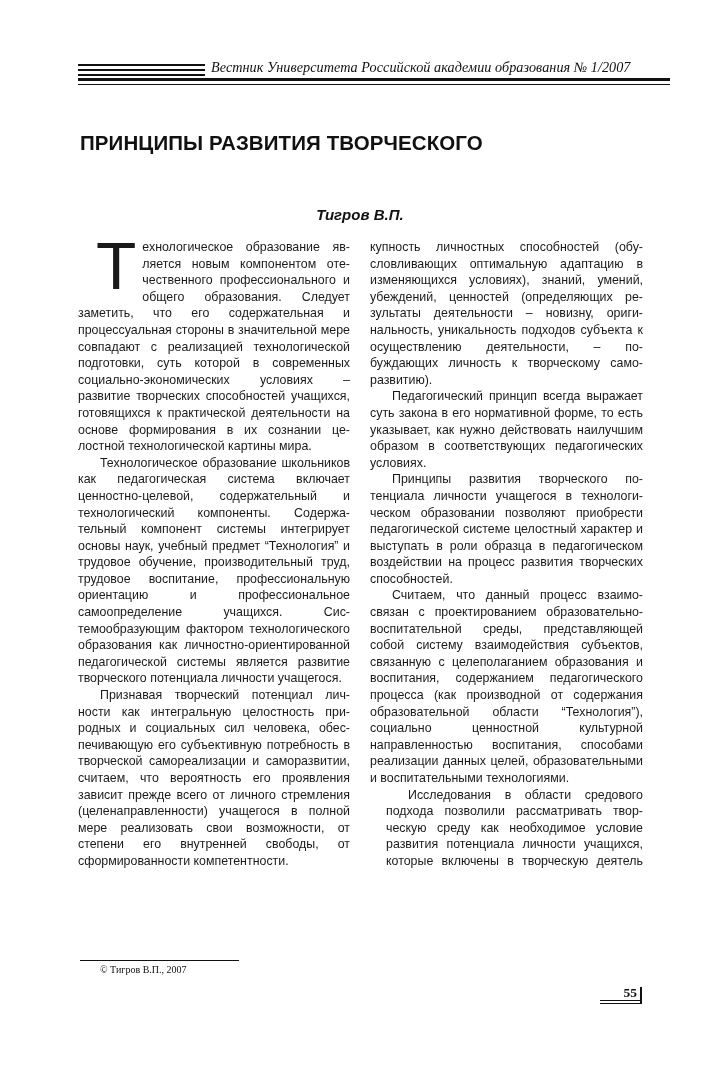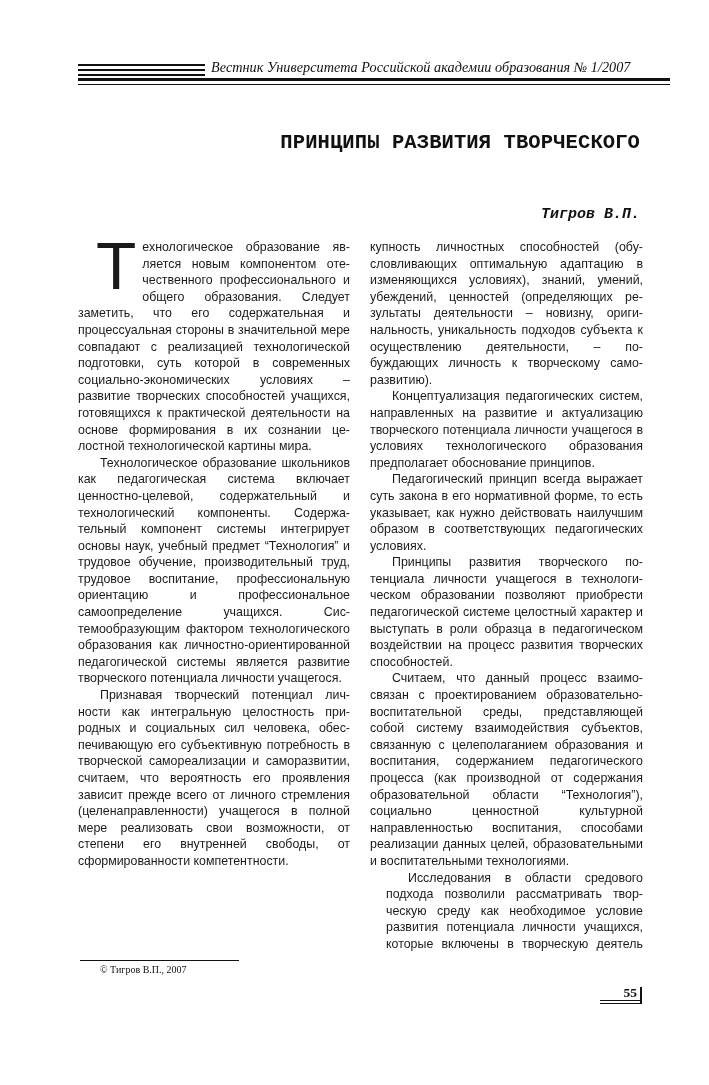--- a/index.html
+++ b/index.html
@@ -13,27 +13,27 @@
     .hdr-title {
       position: absolute; left: 133px; top: 0; right: 0;
       font-family: "Liberation Serif", serif; font-style: italic; font-size: 14.2px;
       white-space: nowrap; letter-spacing: 0.05px;
     }
     .hdr-rule-thick { position: absolute; left: 0; right: 0; top: 19px; height: 3px; background: #111; }
     .hdr-rule-thin { position: absolute; left: 0; right: 0; top: 25px; height: 1px; background: #111; }
 
     
     .title {
-      position: absolute; left: 80px; width: 560px; top: 132px; text-align: right;
-      font-family: Liberation Mono, monospace; font-weight: bold; font-size: 20.5px;
+      position: absolute; left: 80px; width: 560px; top: 132px; text-align: left;
+      font-family: Liberation Sans, sans-serif; font-weight: bold; font-size: 20.5px;
       line-height: 22px; letter-spacing: 0.1px;
     }
     .author {
-      position: absolute; left: 80px; width: 560px; top: 206px; text-align: right;
-      font-family: Liberation Mono, monospace; font-weight: bold; font-style: italic; font-size: 15px;
+      position: absolute; left: 80px; width: 560px; top: 206px; text-align: center;
+      font-family: Liberation Sans, sans-serif; font-weight: bold; font-style: italic; font-size: 15px;
     }
 
     
     .col {
       position: absolute; top: 239px; width: 272px;
       font-family: "Liberation Sans", sans-serif; font-size: 12.4px; line-height: 16.6px;
       text-align: justify; hyphens: manual; color: #1a1a1a;
     }
     .col-left { left: 78px; }
     .col-right { left: 370px; width: 273px; }
@@ -82,21 +82,20 @@
 <div class="author">Тигров В.П.</div>
 
 <div class="col col-left">
   <p class="first"><span class="dropcap">Т</span><span>ехнологическое образование яв­ляется новым компонентом оте­чественного профессионального и общего образования. Следует заметить, что его содержательная и процессуальная стороны в значительной мере совпадают с реализацией технологической подготов­ки, суть которой в современных социаль­но-экономических условиях – развитие творческих способностей учащихся, гото­вящихся к практической деятельности на основе формирования в их сознании це­лостной технологической картины мира.</span></p>
   <p>Технологическое образование школь­ников как педагогическая система включа­ет ценностно-целевой, содержательный и технологический компоненты. Содержа­тельный компонент системы интегрирует основы наук, учебный предмет “Техноло­гия” и трудовое обучение, производитель­ный труд, трудовое воспитание, профес­сиональную ориентацию и профессио­нальное самоопределение учащихся. Сис­темообразующим фактором технологи­ческого образования как личностно-ори­ентированной педагогической системы яв­ляется развитие творческого потенциала личности учащегося.</p>
   <p>Признавая творческий потенциал лич­ности как интегральную целостность при­родных и социальных сил человека, обес­печивающую его субъективную потреб­ность в творческой самореализации и са­моразвитии, считаем, что вероятность его проявления зависит прежде всего от лич­ного стремления (целенаправленности) учащегося в полной мере реализовать свои возможности, от степени его внут­ренней свободы, от сформированности компетентности.</p>
 </div>
 
 <div class="col col-right">
   <p class="cont">купность личностных способностей (обу­словливающих оптимальную адаптацию в изменяющихся условиях), знаний, умений, убеждений, ценностей (определяющих ре­зультаты деятельности – новизну, ориги­нальность, уникальность подходов субъек­та к осуществлению деятельности, – по­буждающих личность к творческому само­развитию).</p>
-  <p>Концептуализация педагогических си­стем, направленных на развитие и актуа­лизацию творческого потенциала личнос­ти учащегося в условиях технологического образования предполагает обоснование принципов.</p>
   <p>Педагогический принцип всегда выра­жает суть закона в его нормативной фор­ме, то есть указывает, как нужно действо­вать наилучшим образом в соответствую­щих педагогических условиях.</p>
   <p>Принципы развития творческого по­тенциала личности учащегося в технологи­ческом образовании позволяют приобрес­ти педагогической системе целостный ха­рактер и выступать в роли образца в педа­гогическом воздействии на процесс раз­вития творческих способностей.</p>
   <p>Считаем, что данный процесс взаимо­связан с проектированием образователь­но-воспитательной среды, представляю­щей собой систему взаимодействия субъ­ектов, связанную с целеполаганием обра­зования и воспитания, содержанием педа­гогического процесса (как производной от содержания образовательной области “Технология”), социально ценностной куль­турной направленностью воспитания, спо­собами реализации данных целей, обра­зовательными и воспитательными техно­логиями.</p>
   <p style="text-align-last: justify; margin-left: 16px;">Исследования в области средового подхода позволили рассматривать твор­ческую среду как необходимое условие развития потенциала личности учащихся, которые включены в творческую деятель­</p>
 </div>
 
 <div class="fn-rule"></div>
 <div class="fn-text">© Тигров В.П., 2007</div>
 
 <div class="pnum-wrap">

